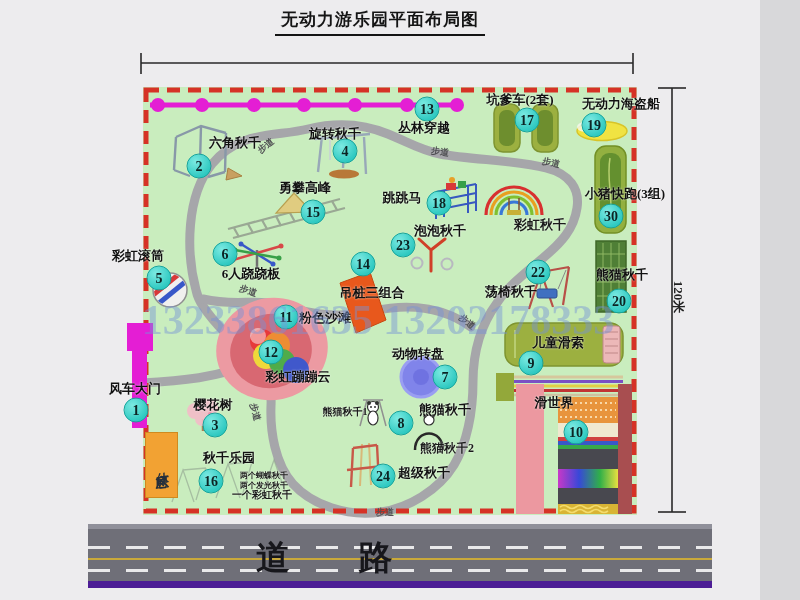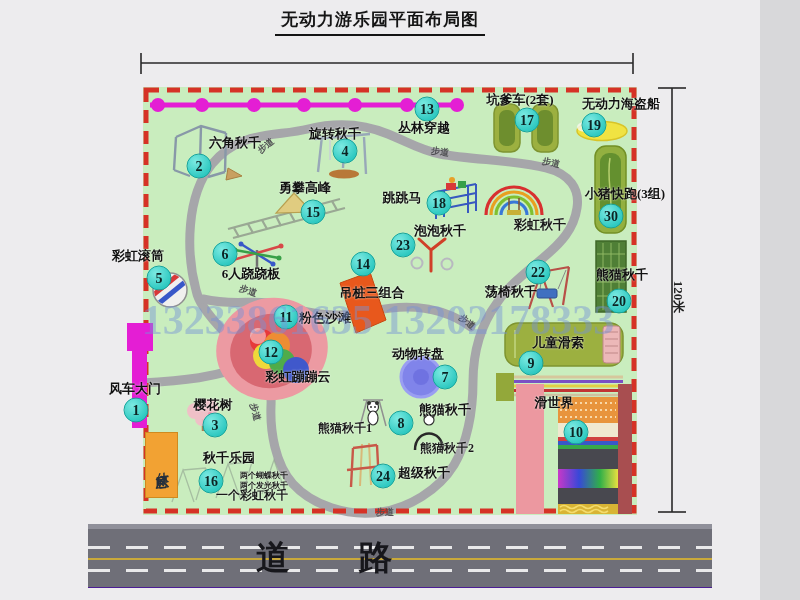--- a/index.html
+++ b/index.html
@@ -31,21 +31,21 @@
              border:1px solid #cf8a1f;box-sizing:border-box;z-index:18;}
   #rest-area span{position:absolute;left:50%;top:50%;transform:translate(-50%,-50%) skewY(-6deg);
              writing-mode:vertical-rl;font-size:13px;font-weight:bold;color:#26303c;letter-spacing:2px;}
   
   #wm-company{position:absolute;left:150px;top:252px;width:500px;text-align:center;font-size:40px;
               font-weight:bold;color:rgba(214,84,84,.30);letter-spacing:4px;z-index:40;pointer-events:none;white-space:nowrap;}
   #wm-phone{position:absolute;left:108px;top:296px;width:540px;text-align:center;font-size:42px;
             font-weight:bold;color:rgba(118,146,216,.45);z-index:40;pointer-events:none;white-space:nowrap;}
   
   #road{position:absolute;left:88px;top:524px;width:624px;height:64px;background:#6f6f78;
-        border-top:5px solid #90909a;border-bottom:1px solid #4c1d95;box-sizing:border-box;z-index:5;}
+        border-top:5px solid #90909a;border-bottom:7px solid #4c1d95;box-sizing:border-box;z-index:5;}
   .lane{position:absolute;left:0;width:100%;height:3px;
         background:repeating-linear-gradient(90deg,#e9e9ea 0 22px,transparent 22px 38px);}
   #lane1{top:17px;} #lane2{top:40px;}
   #center-line{position:absolute;left:0;top:29px;width:100%;height:2px;background:#c9a93b;}
   #road-label{position:absolute;left:168px;top:6px;font-size:34px;font-weight:bold;color:#17171c;
               letter-spacing:30px;white-space:nowrap;}
 </style>
 </head>
 <body>
 
@@ -338,25 +338,25 @@
       <div class="mlabel" style="left: 622px; top: 275px;">熊猫秋千</div>
       <div class="badge" style="left: 611px; top: 216px;">30</div>
       <div class="mlabel" style="left: 625px; top: 194px;">小猪快跑(3组)</div>
       <div class="badge" style="left: 538px; top: 272px;">22</div>
       <div class="mlabel" style="left: 511px; top: 292px;">荡椅秋千</div>
       <div class="badge" style="left: 403px; top: 245px;">23</div>
       <div class="mlabel" style="left: 440px; top: 231px;">泡泡秋千</div>
       <div class="badge" style="left: 383px; top: 476px;">24</div>
       <div class="mlabel" style="left: 424px; top: 473px;">超级秋千</div>
       <div class="xlabel" style="left: 540px; top: 225px; font-size: 13px;">彩虹秋千</div>
-      <div class="xlabel" style="left: 345px; top: 428px; font-size: 12px;">熊猫秋千1</div>
+      <div class="xlabel" style="left: 345px; top: 412px; font-size: 10px;">熊猫秋千1</div>
       <div class="xlabel" style="left: 447px; top: 448px; font-size: 12px;">熊猫秋千2</div>
       <div class="xlabel" style="left: 264px; top: 475px; font-size: 8px;">两个蝴蝶秋千</div>
       <div class="xlabel" style="left: 264px; top: 485px; font-size: 8px;">两个发光秋千</div>
-      <div class="xlabel" style="left: 252px; top: 495px; font-size: 12px;">一个彩虹秋千</div>
+      <div class="xlabel" style="left: 262px; top: 495px; font-size: 10px;">一个彩虹秋千</div>
       <div class="plabel" style="left: 266px; top: 146px; transform: translate(-50%, -50%) rotate(-38deg);">步道</div>
       <div class="plabel" style="left: 440px; top: 152px; transform: translate(-50%, -50%) rotate(8deg);">步道</div>
       <div class="plabel" style="left: 551px; top: 163px; transform: translate(-50%, -50%) rotate(12deg);">步道</div>
       <div class="plabel" style="left: 248px; top: 291px; transform: translate(-50%, -50%) rotate(18deg);">步道</div>
       <div class="plabel" style="left: 467px; top: 322px; transform: translate(-50%, -50%) rotate(40deg);">步道</div>
       <div class="plabel" style="left: 255px; top: 412px; transform: translate(-50%, -50%) rotate(75deg);">步道</div>
       <div class="plabel" style="left: 385px; top: 512px; transform: translate(-50%, -50%) rotate(0deg);">步道</div>
     </div>
 
   <div id="wm-phone">13233861635 13202178333</div>

